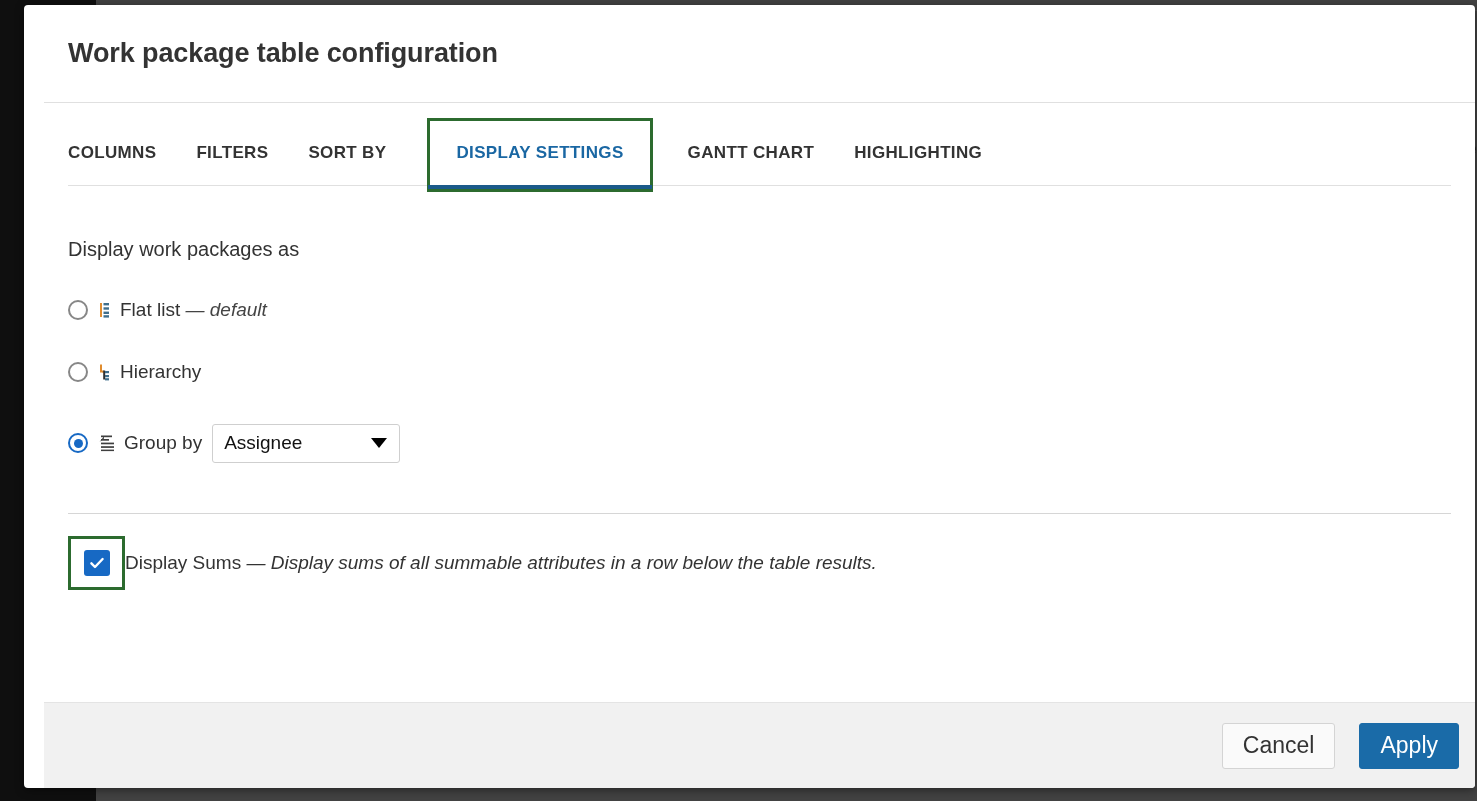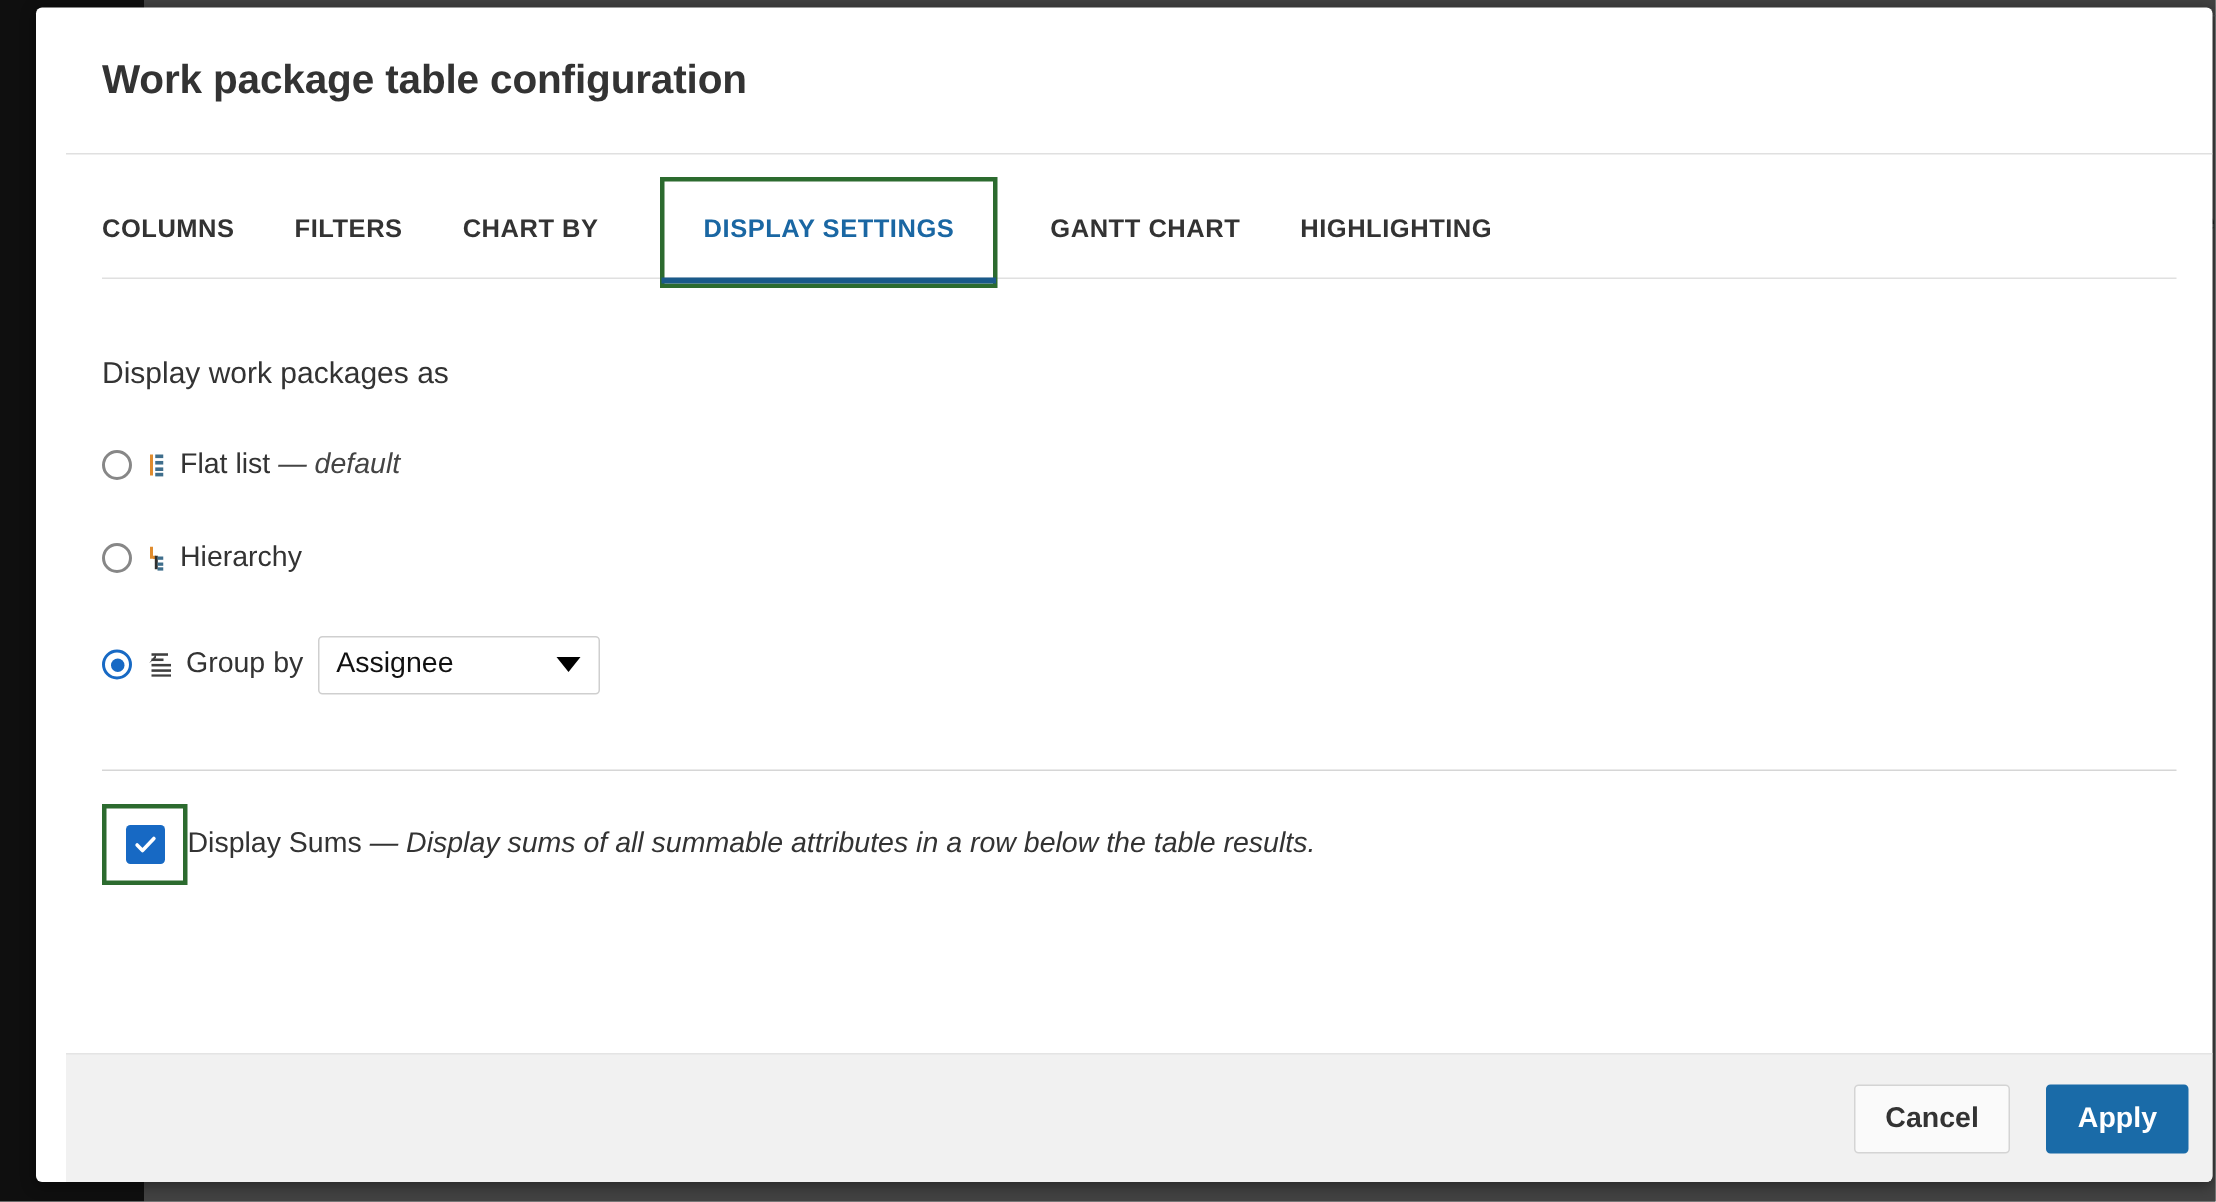--- a/index.html
+++ b/index.html
@@ -269,28 +269,27 @@
     border-top: 1px solid #e4e4e4;
     display: flex;
     align-items: center;
     justify-content: flex-end;
     padding-right: 16px;
     box-sizing: border-box;
   }
   .btn {
     height: 46px;
     border-radius: 3px;
-    font-size: 19px;
+    font-size: 23px;
     display: inline-flex;
     align-items: center;
     justify-content: center;
     cursor: pointer;
     box-sizing: border-box;
     padding: 0 20px;
-    font-weight: bold;
   }
   #cancel-button {
     background: #fafafa;
     border: 1px solid #d4d4d4;
     color: #333333;
     min-width: 90px;
     margin-right: 12px;
   }
   #apply-button {
     background: #1a6ba8;
@@ -319,21 +318,21 @@
 
       <div class="tab">
         <span>COLUMNS</span>
       </div>
 
       <div class="tab">
         <span>FILTERS</span>
       </div>
 
       <div class="tab">
-        <span>CHART BY</span>
+        <span>SORT BY</span>
       </div>
 
       <div class="tab active highlighted">
         <span>DISPLAY SETTINGS</span>
       </div>
 
       <div class="tab">
         <span>GANTT CHART</span>
       </div>
 

